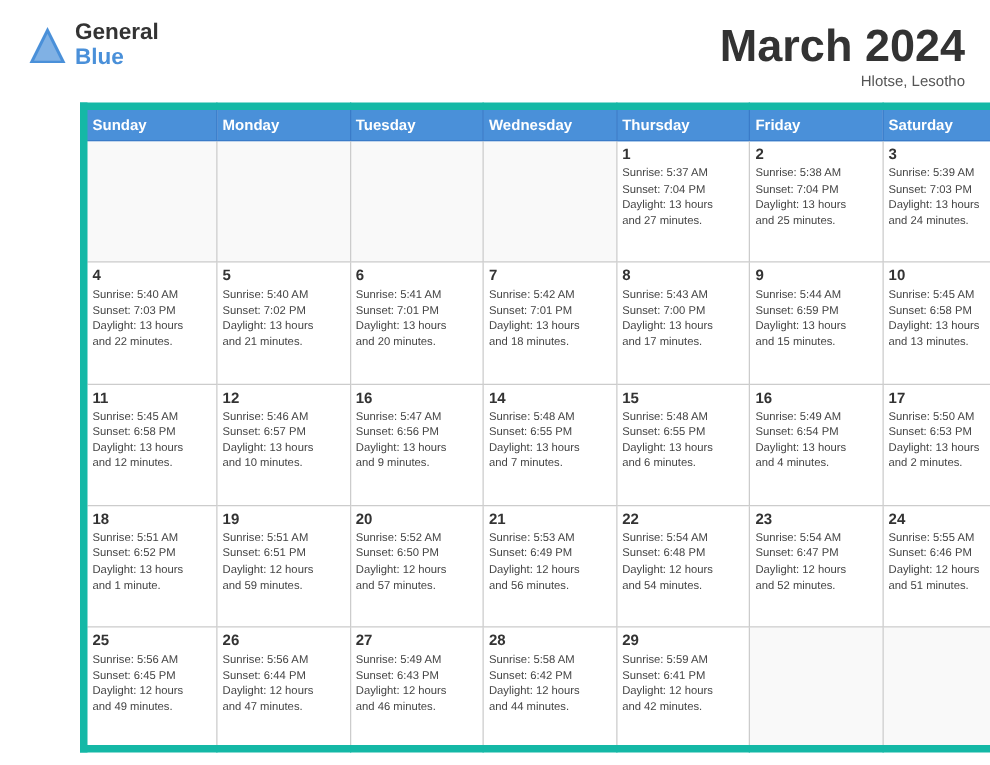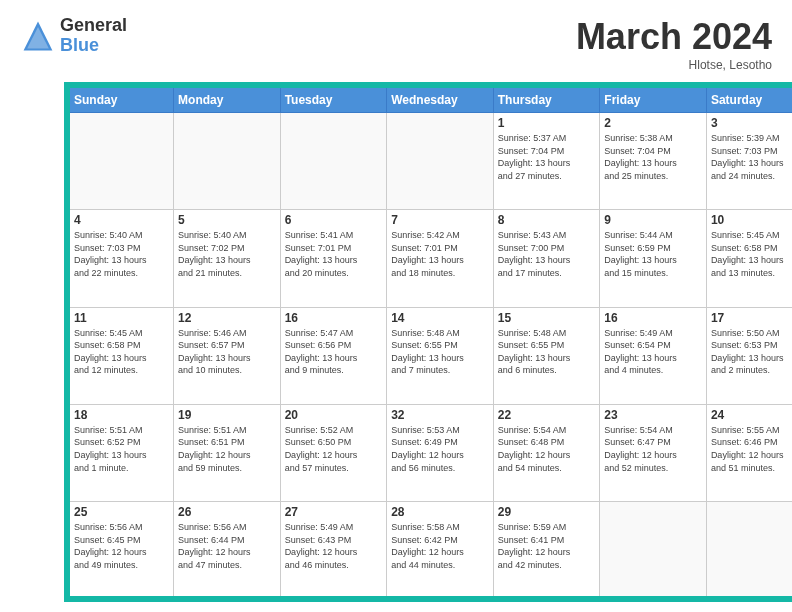--- a/index.html
+++ b/index.html
@@ -280,21 +280,21 @@
 and 59 minutes.</div>
           </td>
           <td>
             <span class="day-number">20</span>
             <div class="day-info" style="white-space: pre-line;">Sunrise: 5:52 AM
 Sunset: 6:50 PM
 Daylight: 12 hours
 and 57 minutes.</div>
           </td>
           <td>
-            <span class="day-number">32</span>
+            <span class="day-number">21</span>
             <div class="day-info" style="white-space: pre-line;">Sunrise: 5:53 AM
 Sunset: 6:49 PM
 Daylight: 12 hours
 and 56 minutes.</div>
           </td>
           <td>
             <span class="day-number">22</span>
             <div class="day-info" style="white-space: pre-line;">Sunrise: 5:54 AM
 Sunset: 6:48 PM
 Daylight: 12 hours

